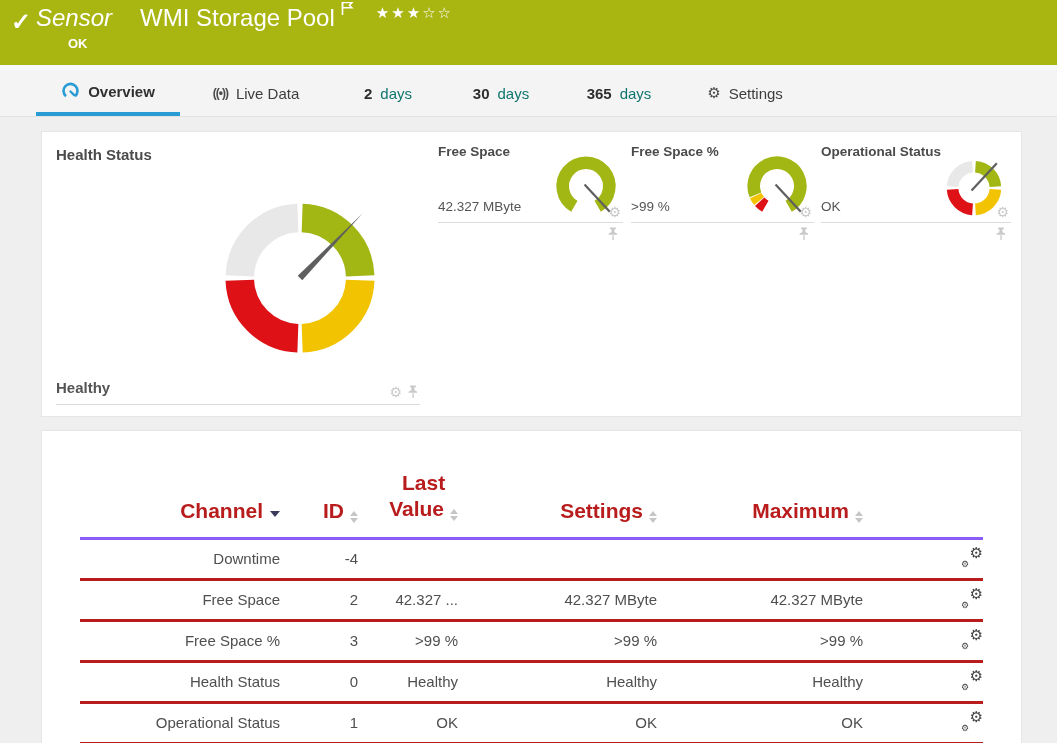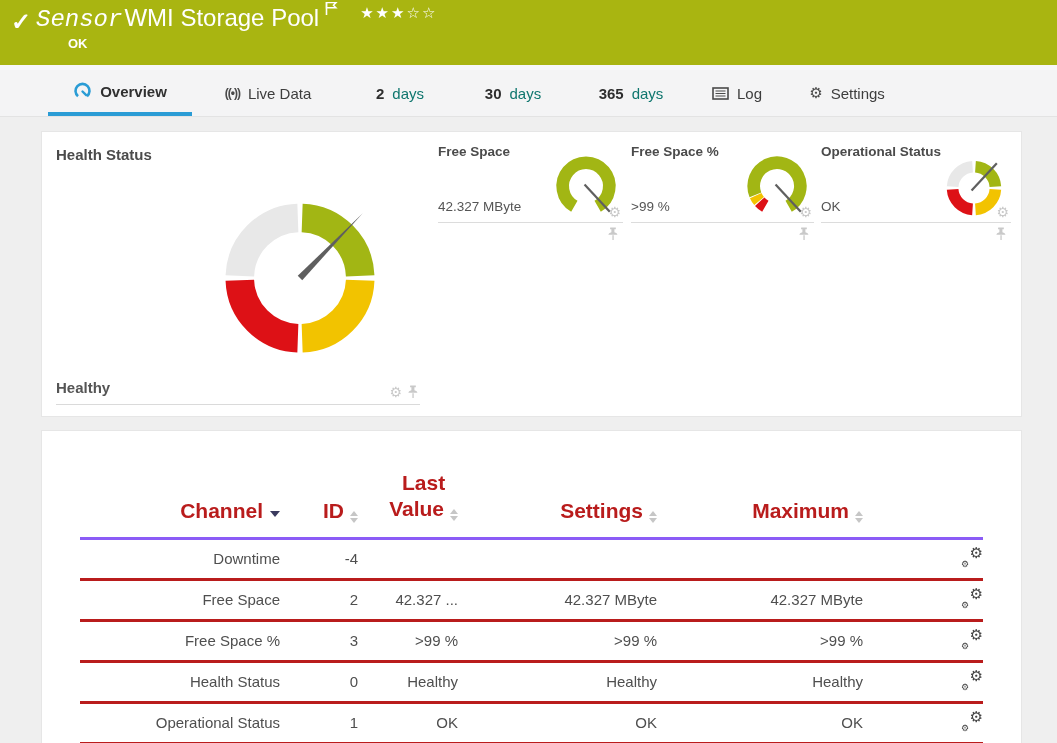--- a/index.html
+++ b/index.html
@@ -3,29 +3,29 @@
 <meta charset="utf-8">
 <style>
   * { box-sizing: border-box; margin: 0; padding: 0; }
   body { font-family: "Liberation Sans", sans-serif; background:#fff; }
   .root { position:relative; width:1057px; height:743px; background:#efefef; overflow:hidden; }
 
   
   .topbar { position:absolute; top:0; left:0; width:100%; height:65px; background:#a9b511; color:#fff; }
   .topbar .check { position:absolute; left:11px; top:8px; font-size:24px; font-weight:bold; }
   .titleline { position:absolute; left:36px; top:4px; display:flex; align-items:baseline; white-space:nowrap; }
-  .kind { font-style:italic; font-size:24px; margin-right:2px;font-family:Liberation Mono, monospace; }
+  .kind { font-style:italic; font-size:24px; margin-right:28px; }
   .sensor-title { font-size:24px; font-weight:normal; }
   .flagwrap { margin-left:6px; position:relative; top:-10px; }
   .stars { margin-left:22px; font-size:15px; letter-spacing:2px; position:relative; top:-8px; }
   .topstatus { position:absolute; left:68px; top:36px; font-size:13px; font-weight:bold; }
 
   
   .gapstrip { position:absolute; top:65px; left:0; width:100%; height:5px; background:#f7f8f8; }
-  .tabbar { position:absolute; top:70px; left:0; width:100%; height:47px; background:#f4f4f5; border-bottom:1px solid #e3e3e3; display:flex; padding-left:48px; }
+  .tabbar { position:absolute; top:70px; left:0; width:100%; height:47px; background:#f4f4f5; border-bottom:1px solid #e3e3e3; display:flex; padding-left:36px; }
   .tab { display:flex; align-items:center; justify-content:center; gap:8px; height:100%; font-size:15px; color:#3d3d3d; cursor:pointer; }
   .tab.active { border-bottom:4px solid #2a9cd5; }
   .tab.active .tlabel { color:#303030; font-weight:bold; }
   .tab .num { font-weight:bold; color:#2e2e2e; }
   .tab .days { color:#0f766e; }
   .t1{width:144px}.t2{width:152px}.t3{width:112px}.t4{width:114px}.t5{width:122px}.t6{width:150px}.t7{width:90px}.t8{width:130px}
   .ticon { display:inline-flex; align-items:center; }
   .live-glyph { font-size:12px; font-weight:bold; color:#4a4a4a; letter-spacing:-1px; }
   .gear-glyph { font-size:15px; color:#4a4a4a; }
 
@@ -116,29 +116,20 @@
       <span class="days">days</span>
     </div>
     <div class="tab t4">
       <span class="num">30</span>
       <span class="days">days</span>
     </div>
     <div class="tab t5">
       <span class="num">365</span>
       <span class="days">days</span>
     </div>
-    <div class="tab t7">
-      <span class="ticon">
-        <svg width="17" height="13" viewBox="0 0 17 13">
-          <rect x="1" y="1" width="15" height="11" fill="none" stroke="#4a4a4a" stroke-width="1.6"></rect>
-          <path d="M3.5 4 h10 M3.5 6.5 h10 M3.5 9 h10" stroke="#4a4a4a" stroke-width="1.2"></path>
-        </svg>
-      </span>
-      <span class="tlabel">Log</span>
-    </div>
     <div class="tab t8">
       <span class="ticon gear-glyph">⚙</span>
       <span class="tlabel">Settings</span>
     </div>
   </div>
 
   <div class="card card-gauges">
 
     <div class="health">
       <div class="sec-title">Health Status</div>

